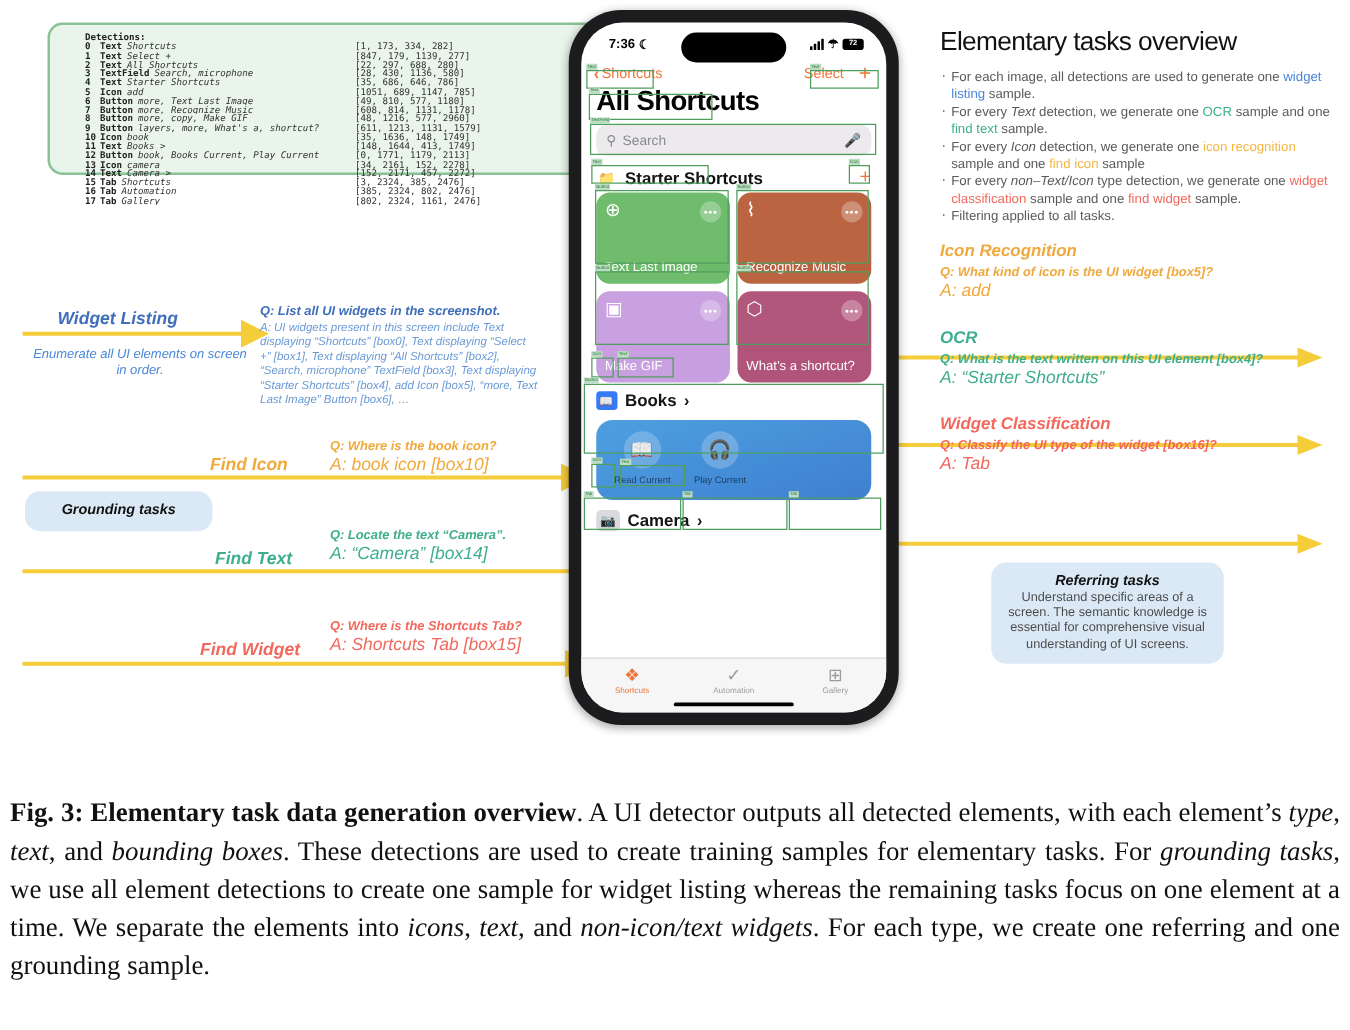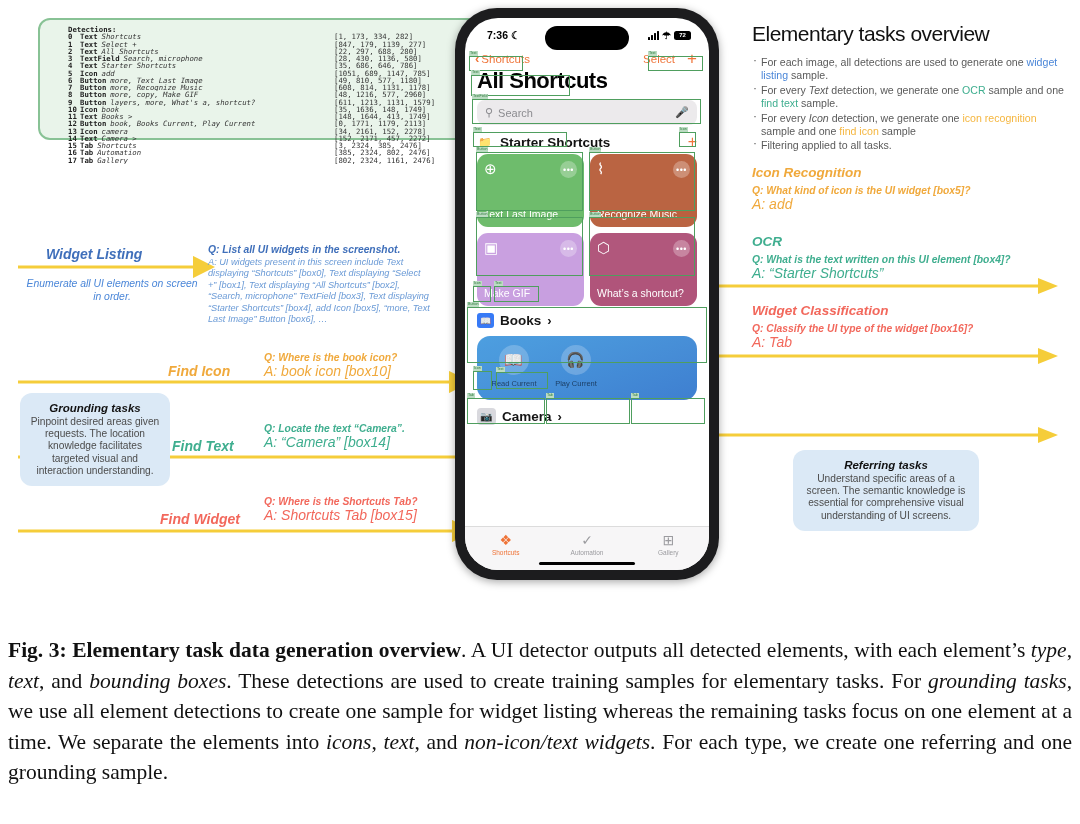--- a/index.html
+++ b/index.html
@@ -24,21 +24,21 @@
   .det-line {
     font-family: "DejaVu Sans Mono", monospace;
     font-size: 7.3px; line-height: 7.25px;
     color: #222; white-space: nowrap;
     display: flex;
   }
   .det-head { font-weight: bold; }
   .det-idx { display: inline-block; width: 12px; font-weight: bold; }
   .det-type { font-weight: bold; margin-right: 4px; }
   .det-text { font-style: italic; color: #333; }
-  .det-left { width: 266px; overflow: hidden; }
+  .det-left { width: 216px; overflow: hidden; }
   .det-box { color: #333; }
 
   
   .phone {
     position: absolute; left: 455px; top: 8px;
     width: 264px; height: 572px;
     background: #1c1c1e;
     border-radius: 42px;
     box-shadow: 0 2px 8px rgba(0,0,0,.35);
     padding: 10px;
@@ -448,21 +448,20 @@
   <div class="lbl-sec c-blue" style="left:46px; top:246px;">Widget Listing</div>
   <div class="desc" style="position:absolute;left:22px;top:278px;width:180px;font-style:italic;">Enumerate all UI elements on screen in order.</div>
 
   <div style="position:absolute;left:208px;top:244px;width:222px;">
     <div class="qa-q c-blue" style="margin-top:0;">Q: List all UI widgets in the screenshot.</div>
     <div style="font-size:9.2px;line-height:11.4px;font-style:italic;color:#6a9ad6;margin-top:2px;">A: UI widgets present in this screen include Text displaying “Shortcuts” [box0], Text displaying “Select +” [box1], Text displaying “All Shortcuts” [box2], “Search, microphone” TextField [box3], Text displaying “Starter Shortcuts” [box4], add Icon [box5], “more, Text Last Image” Button [box6], …</div>
   </div>
 
   <div class="infobox" style="left:20px;top:393px;width:150px;">
     <h4>Grounding tasks</h4>
-    <p>Pinpoint desired areas given requests. The location knowledge facilitates targeted visual and interaction understanding.</p>
   </div>
 
   <div class="lbl-sec c-orange" style="left:168px; top:363px;">Find Icon</div>
   <div style="position:absolute;left:264px;top:352px;">
     <div class="qa-q c-orange" style="margin-top:0;">Q: Where is the book icon?</div>
     <div class="qa-a c-orange">A: book icon [box10]</div>
   </div>
 
   <div class="lbl-sec c-green" style="left:172px; top:438px;">Find Text</div>
   <div style="position:absolute;left:264px;top:423px;">
@@ -475,20 +474,21 @@
     <div class="qa-q c-red" style="margin-top:0;">Q: Where is the Shortcuts Tab?</div>
     <div class="qa-a c-red">A: Shortcuts Tab [box15]</div>
   </div>
 
   <div class="right">
     <div class="r-title">Elementary tasks overview</div>
     <ul class="bullets" id="bullets">
         <li><span>For each image, all detections are used to generate one </span><span class="k-blue">widget listing</span><span> sample.</span></li>
         <li><span>For every </span><span class="it">Text</span><span> detection, we generate one </span><span class="k-green">OCR</span><span> sample and one </span><span class="k-green">find text</span><span> sample.</span></li>
         <li><span>For every </span><span class="it">Icon</span><span> detection, we generate one </span><span class="k-orange">icon recognition</span><span> sample and one </span><span class="k-orange">find icon</span><span> sample</span></li>
+        <li><span>For every </span><span class="it">non–Text/Icon</span><span> type detection, we generate one </span><span class="k-red">widget classification</span><span> sample and one </span><span class="k-red">find widget</span><span> sample.</span></li>
         <li><span>Filtering applied to all tasks.</span></li>
       </ul>
 
     <div class="qa-head c-orange">Icon Recognition</div>
     <div class="qa-q c-orange">Q: What kind of icon is the UI widget [box5]?</div>
     <div class="qa-a c-orange">A: add</div>
 
     <div class="qa-head c-green" style="margin-top:22px;">OCR</div>
     <div class="qa-q c-green">Q: What is the text written on this UI element [box4]?</div>
     <div class="qa-a c-green">A: “Starter Shortcuts”</div>

